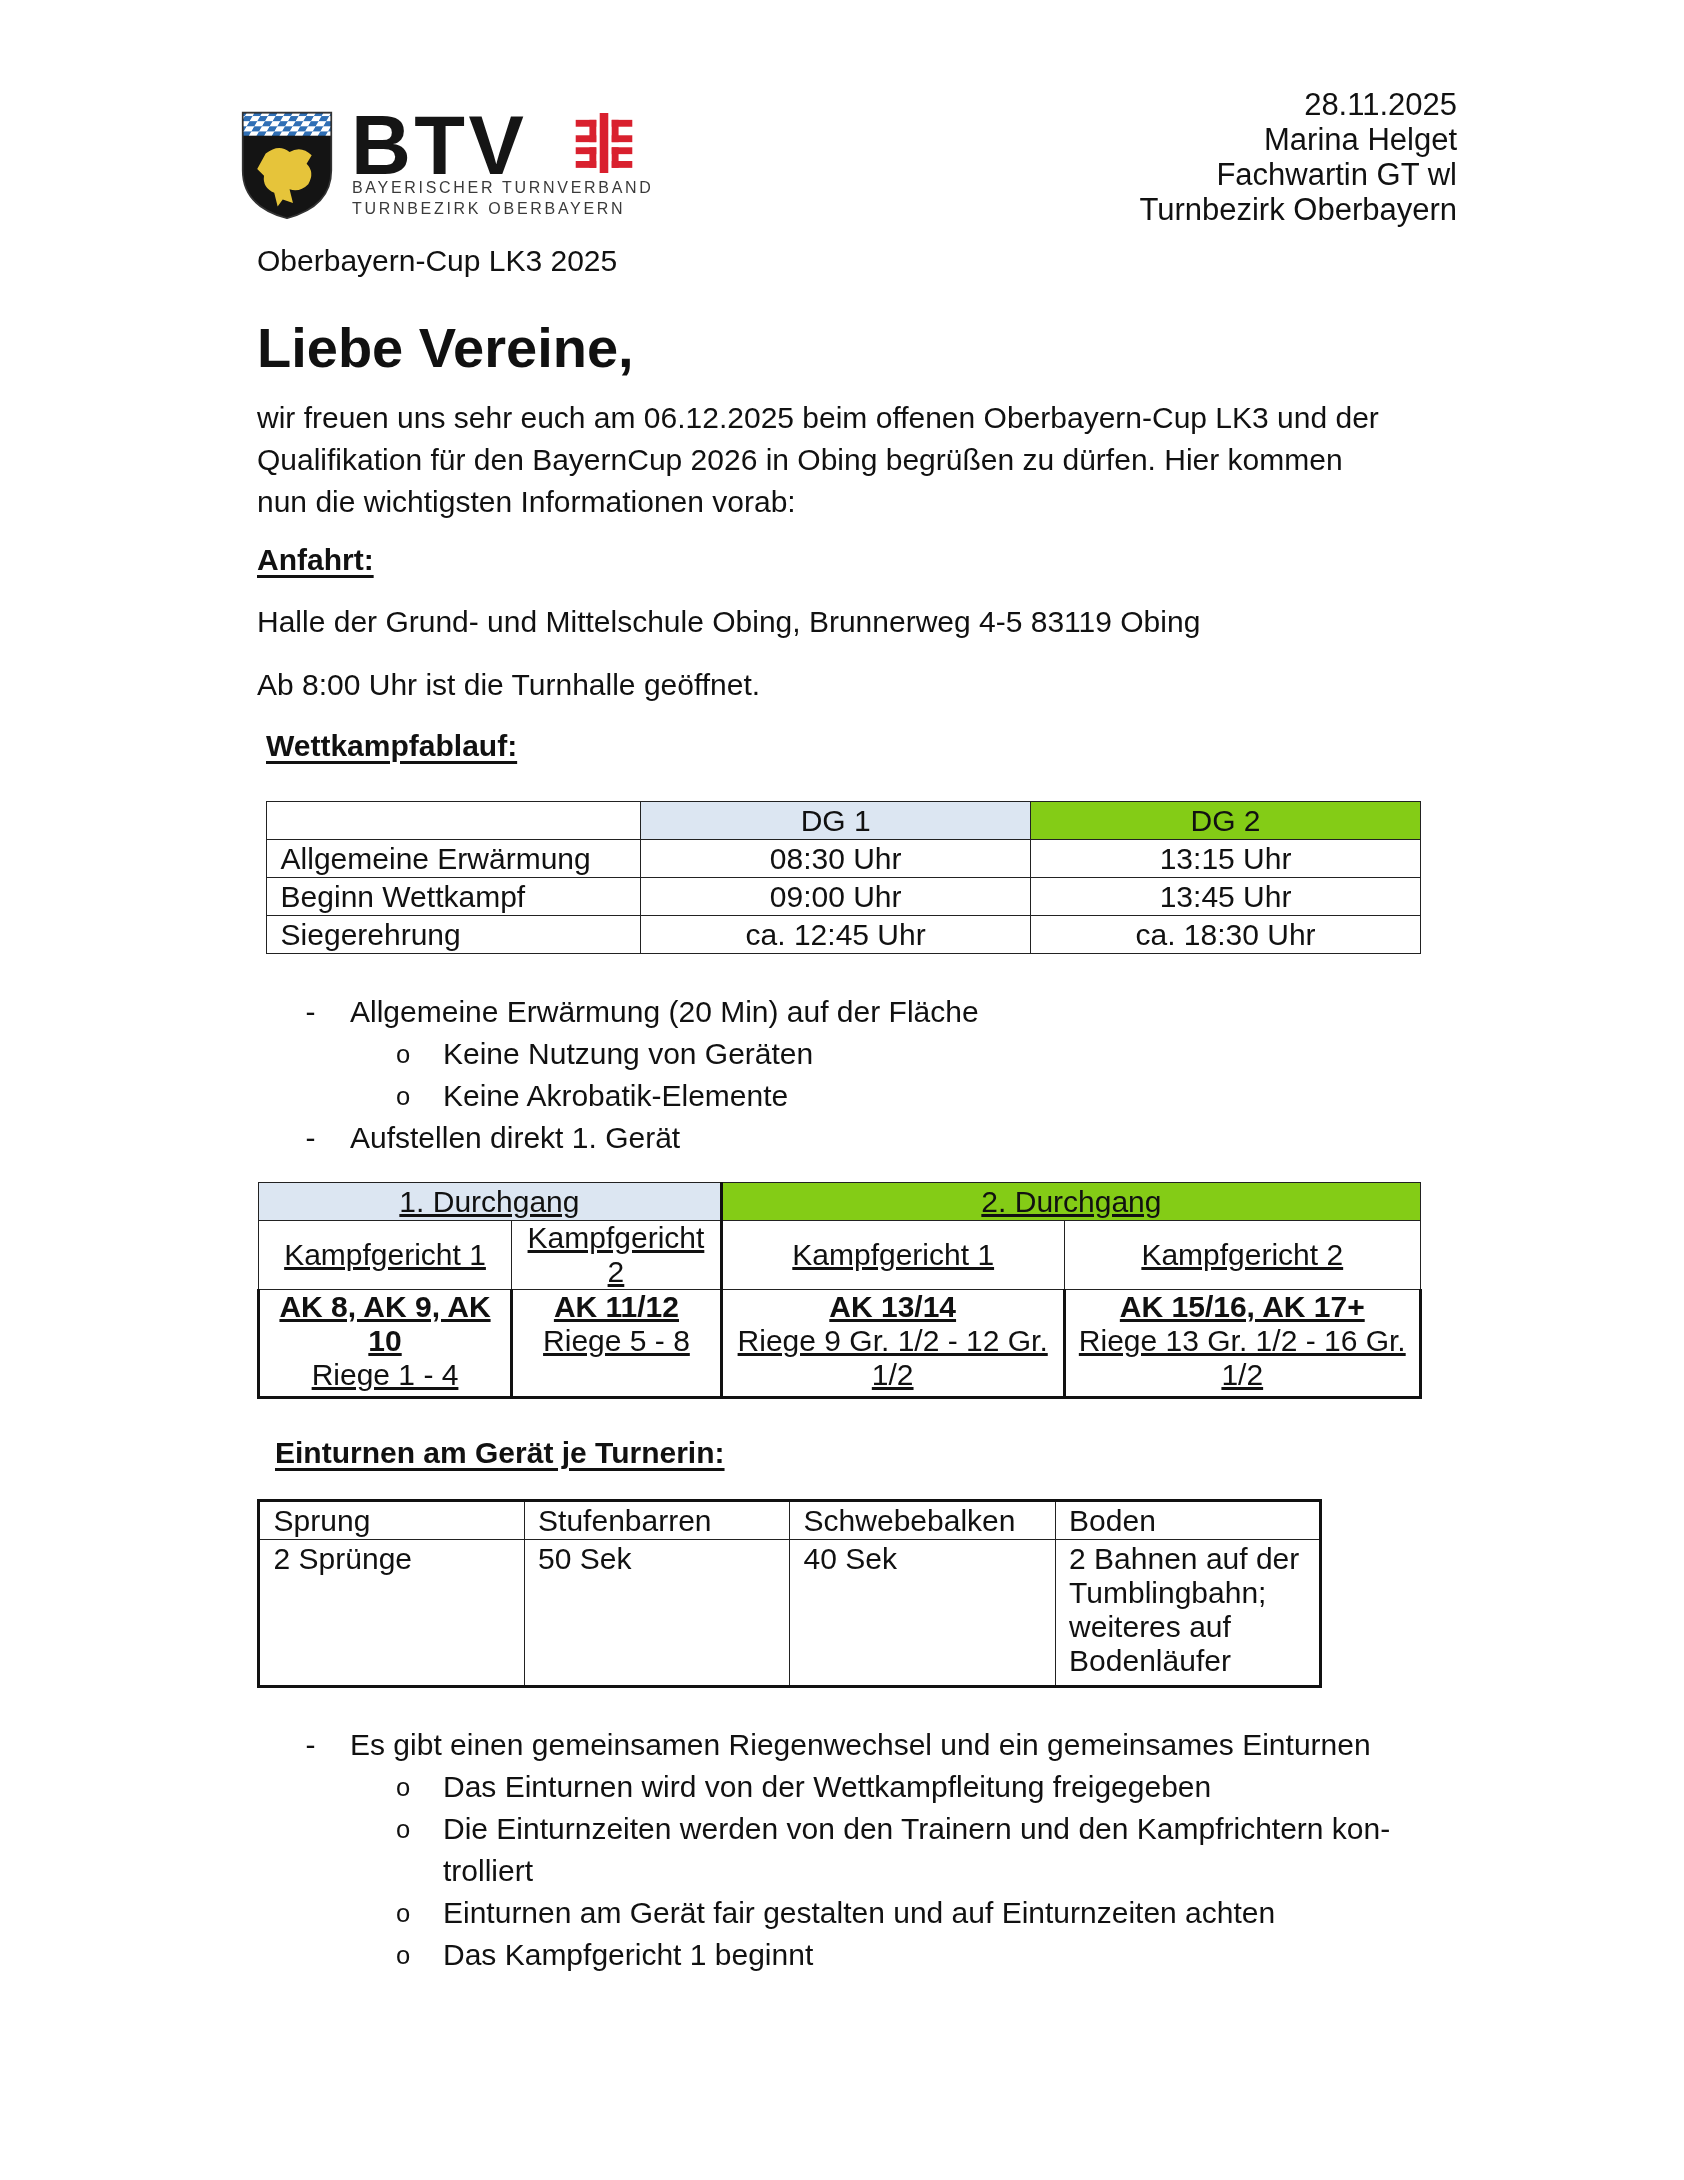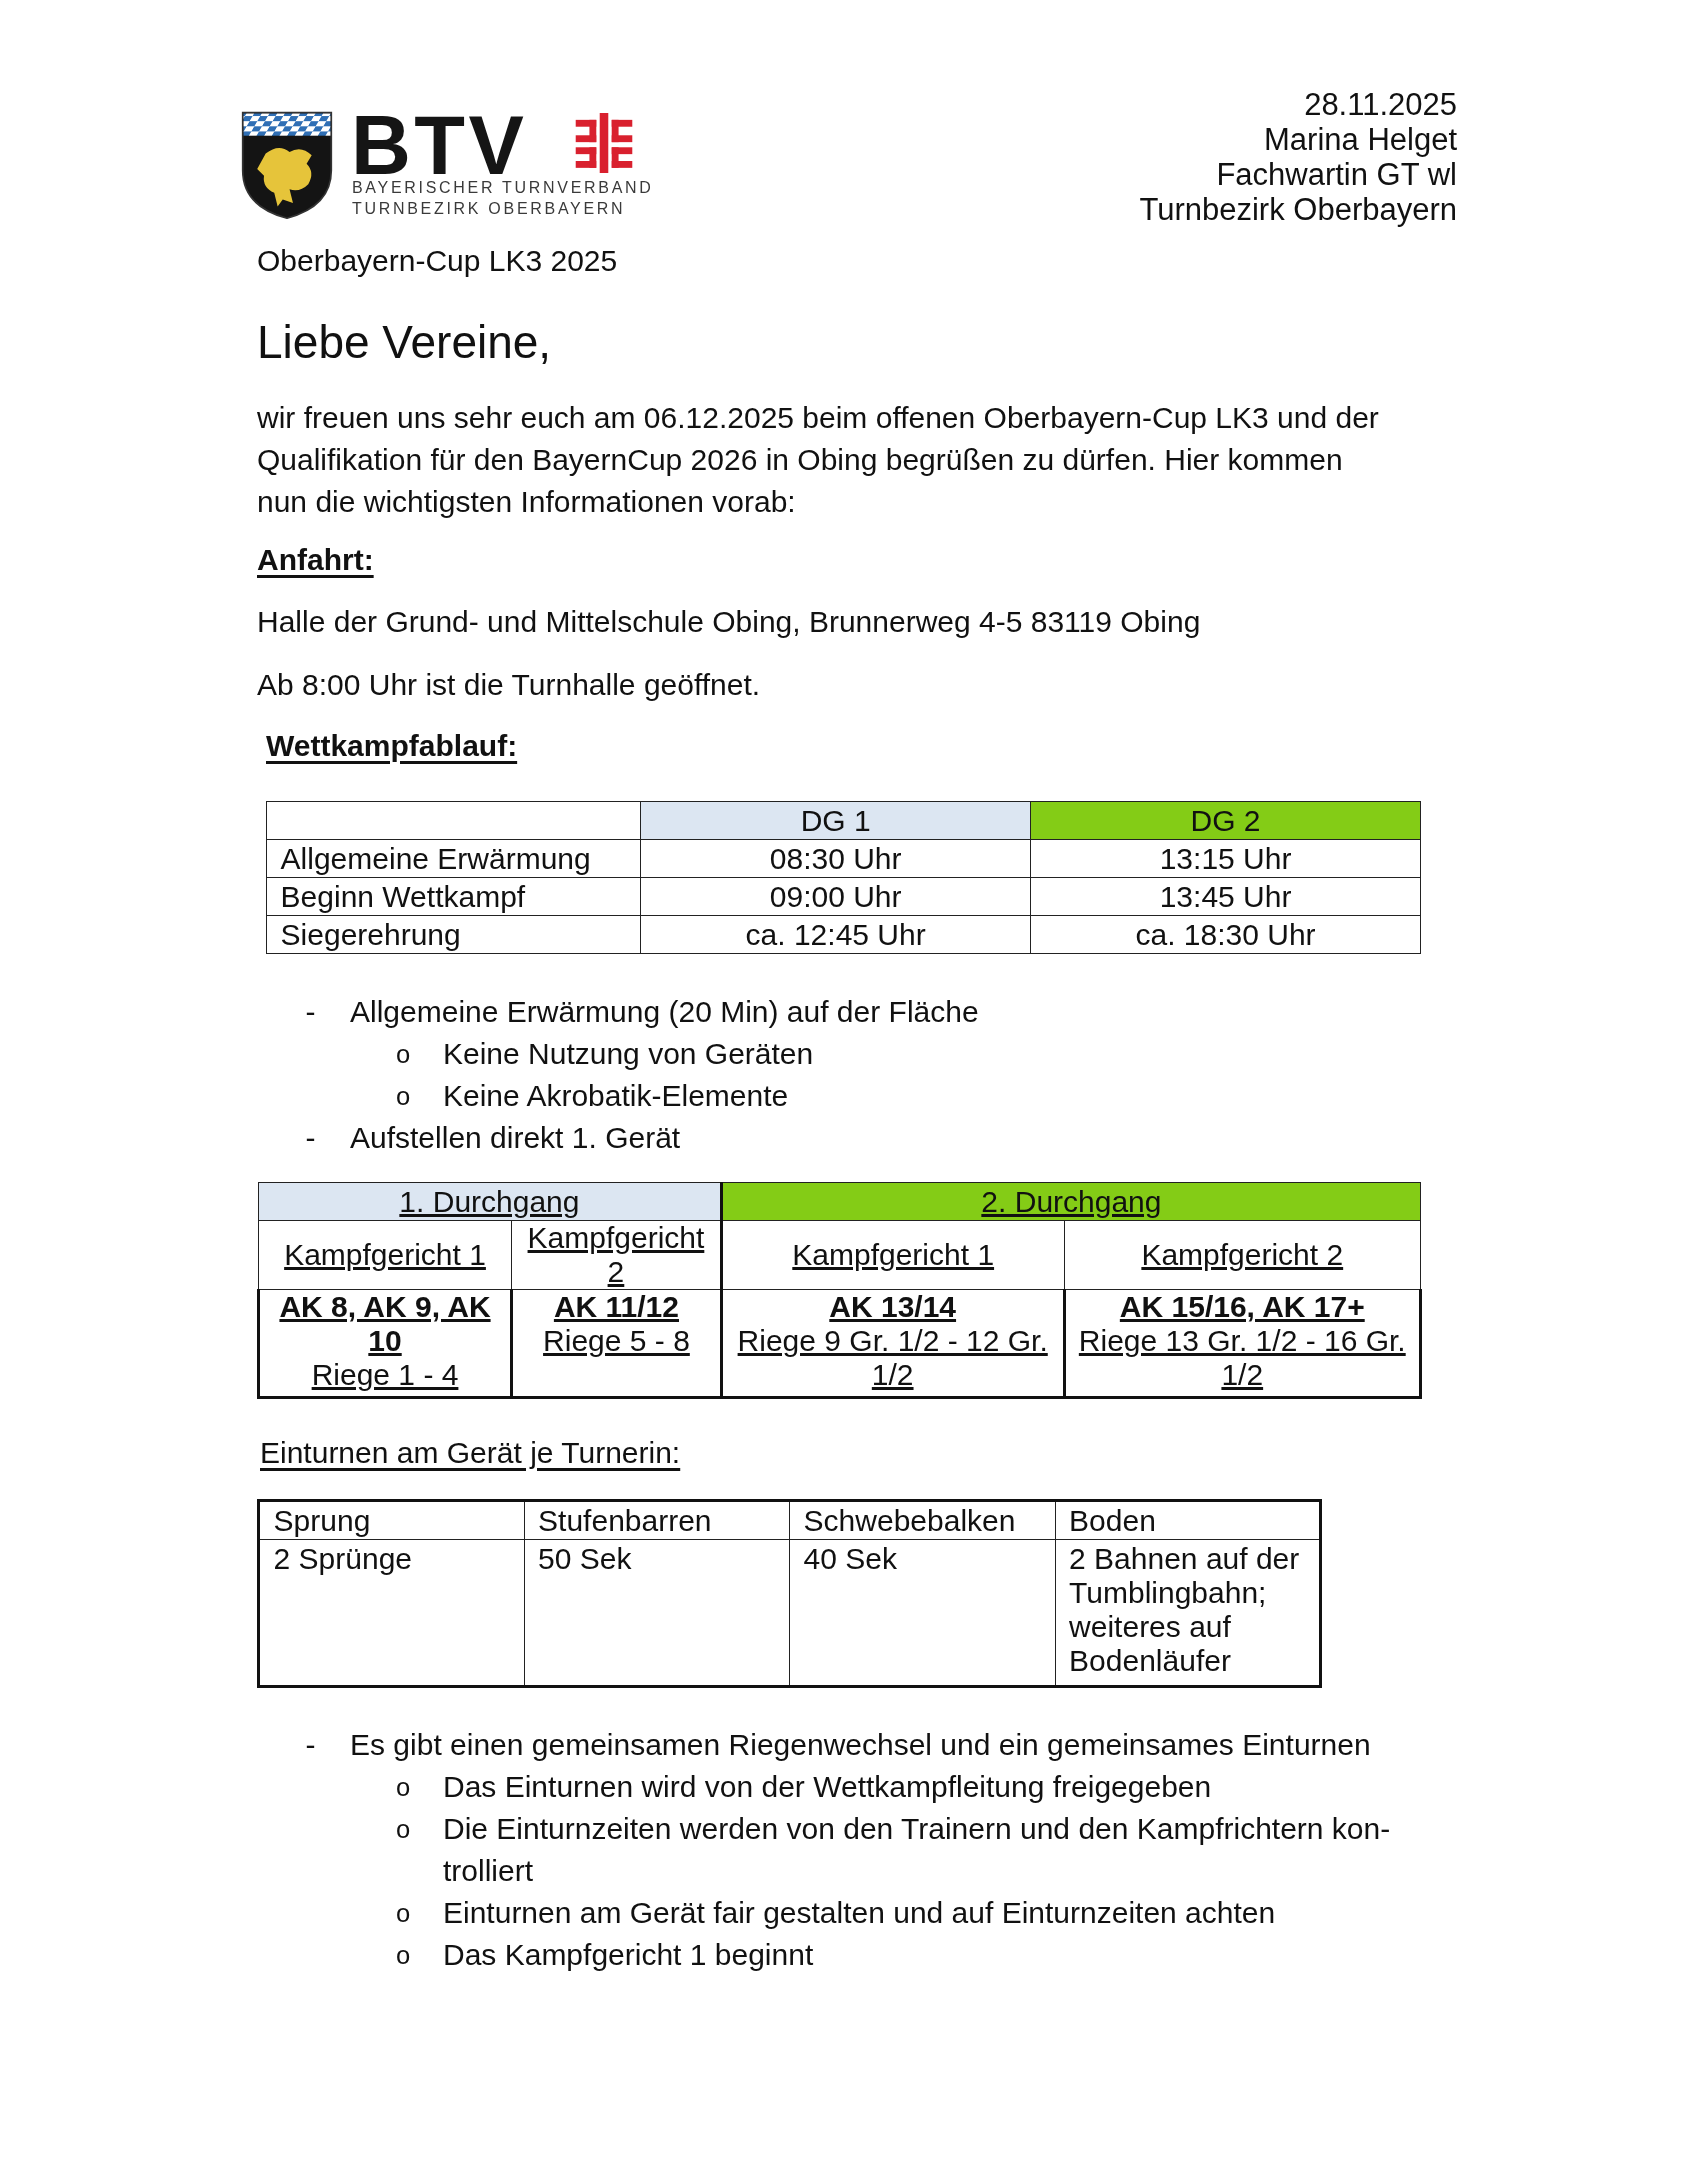--- a/index.html
+++ b/index.html
@@ -16,21 +16,21 @@
     .turner-mark { position: absolute; left: 334px; top: 12px; width: 60px; height: 60px; }
     .logo-sub { position: absolute; left: 112px; font-size: 16px; letter-spacing: 2.7px; color: #3a3a3a; white-space: nowrap; }
     .logo-sub.l1 { top: 78px; }
     .logo-sub.l2 { top: 99px; }
 
     
     .sender { right: 228px; top: 87px; text-align: right; font-size: 31px; line-height: 35px; }
     .sender div { white-space: nowrap; }
 
     .subject { left: 257px; top: 244px; font-size: 30px; }
-    .greeting { left: 257px; top: 315px; font-size: 46px; font-weight: normal; }
+    .greeting { left: 257px; top: 315px; font-size: 56px; font-weight: bold; }
     .intro { left: 257px; top: 397px; width: 1193px; font-size: 30px; line-height: 42px; }
     .intro div { white-space: nowrap; }
 
     .h-underline { font-size: 30px; font-weight: bold; text-decoration: underline; text-underline-offset: 5.1px; text-decoration-thickness: 2.6px; }
     .anfahrt { left: 257px; top: 543px; }
     .address { left: 257px; top: 605px; font-size: 30px; }
     .opening { left: 257px; top: 668px; font-size: 30px; }
     .wettkampf { left: 266px; top: 729px; }
 
     
@@ -55,21 +55,21 @@
 
     
     .dg { left: 257px; top: 1182px; width: 1165px; font-size: 30px; text-decoration: underline; }
     .dg td { border: 1.7px solid #222; text-align: center; padding: 0 5.1px; line-height: 34px; }
     .dg tr.head td { height: 37px; }
     .dg tr.kg td { height: 37px; }
     .dg tr.body td { height: 106px; vertical-align: top; border-left: 3.4px solid #111; border-right: 3.4px solid #111; border-bottom: 3.4px solid #111; }
     .dg .divider { border-left: 3.4px solid #111 !important; margin-left: 24px; }
     .dg b { font-weight: bold; }
 
-    .einturnen-h { left: 260px; top: 1436px; font-size: 30px; text-decoration: underline; text-underline-offset: 5.1px; }
+    .einturnen-h { left: 275px; top: 1436px; font-size: 30px; text-decoration: underline; text-underline-offset: 5.1px; font-weight: bold; }
 
     
     .app { left: 257px; top: 1499px; width: 1065px; font-size: 30px; border: 3.4px solid #111; }
     .app td { border: 1.7px solid #222; padding: 1.7px 13.6px; vertical-align: top; line-height: 34px; width: 25%; }
     .app tr.h td { height: 34px; }
     .app tr.b td { height: 141px; }
   </style>
 </head>
 <body>
 

